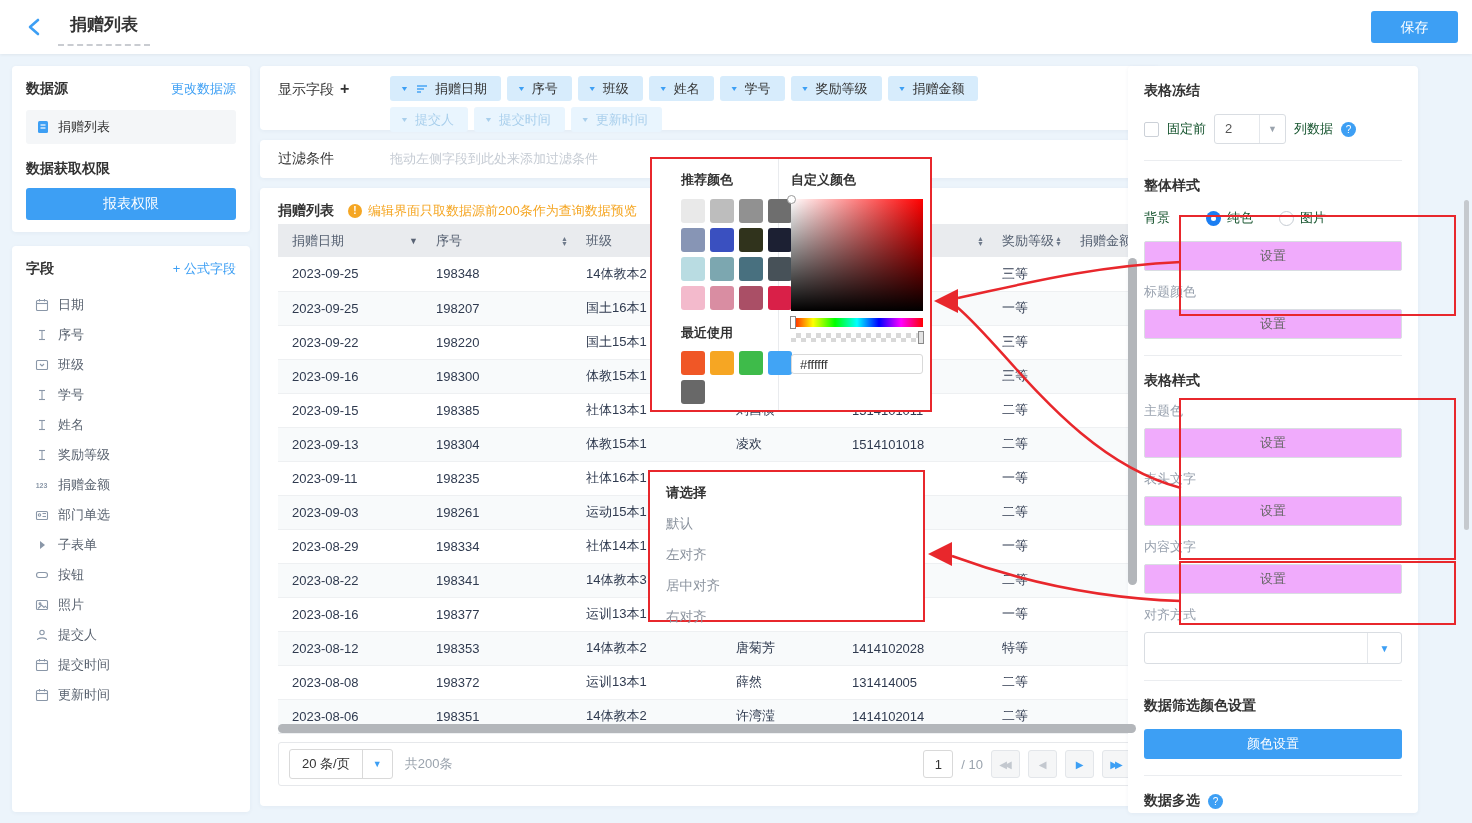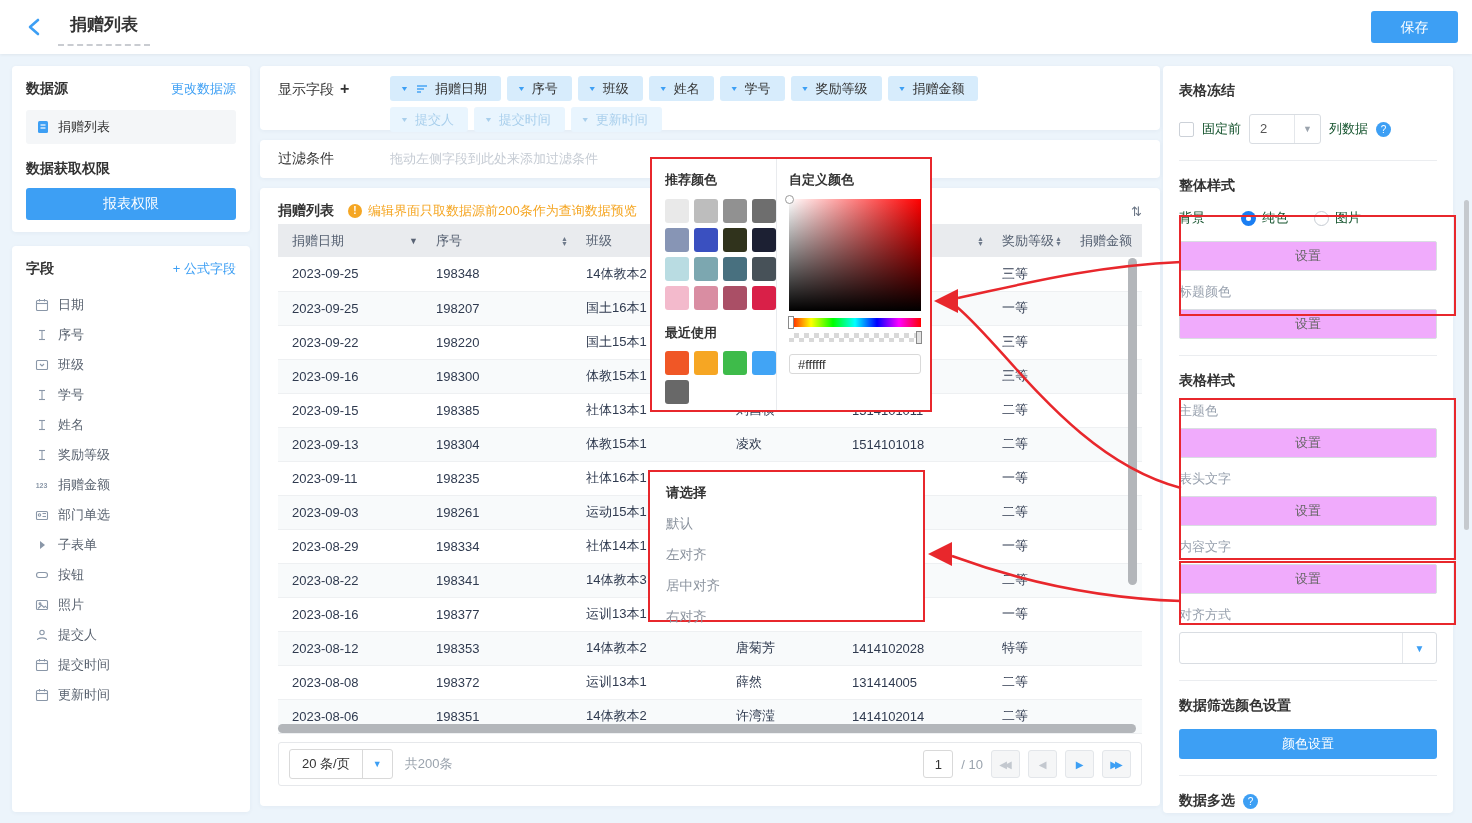--- a/index.html
+++ b/index.html
@@ -82,21 +82,21 @@
   #total-count { color:#9aa3ad; }
   #pager-right { margin-left:auto; display:flex; align-items:center; gap:8px; }
   #page-input { width:30px; height:28px; border:1px solid #d9d9d9; border-radius:3px; text-align:center; font-size:13px; color:#333; }
   #page-total { color:#9aa3ad; }
   .pg-btn { width:29px; height:28px; background:#f5f6f7; border:1px solid #e3e6ea; border-radius:3px; font-size:10px; cursor:pointer; display:flex; align-items:center; justify-content:center; }
   .pg-btn.dis { color:#c3c8cf; }
   .pg-btn.on { color:#3d9ff4; }
   .dbl { letter-spacing:-3px; margin-right:3px; }
 
   
-  #right-card { left:1163px; top:66px; width:290px; height:747px; padding:16px; }
+  #right-card { left:1128px; top:66px; width:290px; height:747px; padding:16px; }
   .sec-title { font-size:14px; font-weight:bold; color:#333; }
   .divider { border-top:1px solid #ebedf0; margin:16px 0; }
   .gray-label { color:#14532d; font-size:13px; }
   .cbx { width:15px; height:15px; border:1px solid #ccd1d8; border-radius:2px; background:#fff; display:inline-block; flex:0 0 15px; cursor:pointer; }
   .qmark { width:15px; height:15px; border-radius:50%; background:#3d9ff4; color:#fff; font-size:10px; text-align:center; line-height:15px; display:inline-block; cursor:pointer; }
   #freeze-row { margin-top:14px; display:flex; align-items:center; gap:8px; }
   #freeze-select { width:72px; height:30px; border:1px solid #d9dde2; border-radius:3px; display:flex; cursor:pointer; }
   #freeze-select .val { flex:1; line-height:28px; padding-left:10px; color:#555; }
   #freeze-select .dd { width:26px; border-left:1px solid #e4e7eb; display:flex; align-items:center; justify-content:center; color:#9aa3ad; font-size:9px; }
   #bg-row { margin-top:14px; display:flex; align-items:center; gap:10px; }
@@ -115,21 +115,21 @@
   #sidebar-thumb { left:1464px; top:200px; width:5px; height:330px; background:#c5c9ce; border-radius:3px; z-index:6; }
 
   
   .red-box { position:absolute; border:2px solid #e8272c; z-index:45; pointer-events:none; }
   #red-box-1 { left:1179px; top:215px; width:277px; height:101px; }
   #red-box-2 { left:1179px; top:398px; width:277px; height:162px; }
   #red-box-3 { left:1179px; top:561px; width:277px; height:64px; }
 
   
   #color-popup { left:650px; top:157px; width:282px; height:255px; background:#fff; border:2px solid #e8272c; z-index:40; display:flex; }
-  #cp-left { width:127px; padding:12px 0 0 13px; border-right:1px solid #e9ebee; }
+  #cp-left { width:127px; padding:12px 0 0 29px; border-right:1px solid #e9ebee; }
   .cp-label { font-size:13px; font-weight:bold; color:#333; }
   #cp-grid { margin-top:10px; display:grid; grid-template-columns:repeat(4,24px); gap:5px; }
   .swatch { width:24px; height:24px; border-radius:3px; cursor:pointer; }
   #cp-recent-label { margin-top:14px; }
   #cp-recent { margin-top:9px; display:grid; grid-template-columns:repeat(4,24px); gap:5px; width:111px; }
   #cp-right { flex:1; padding:12px 10px 0 12px; }
   #sv-square { margin-top:10px; width:132px; height:112px; position:relative;
     background:linear-gradient(to top,#000,rgba(0,0,0,0)),linear-gradient(to right,#fff,#f00); }
   #sv-handle { position:absolute; left:-4px; top:-4px; width:9px; height:9px; border-radius:50%; background:#fff; border:1px solid #9a9a9a; }
   #hue-bar { margin-top:7px; width:132px; height:9px; position:relative;

